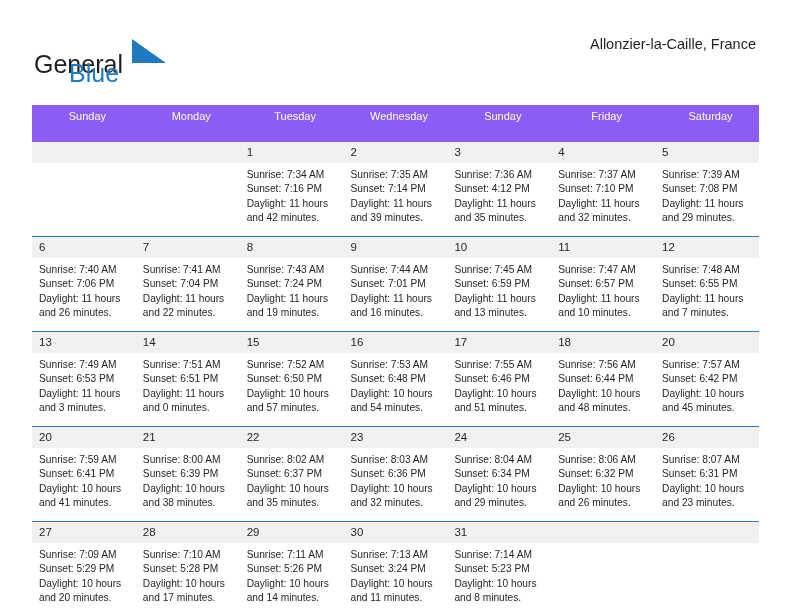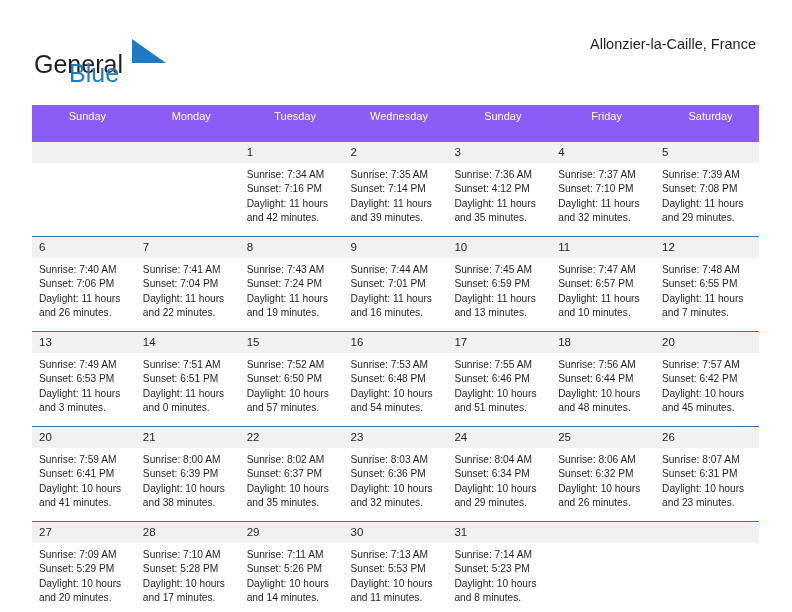--- a/index.html
+++ b/index.html
@@ -443,21 +443,21 @@
           <div>Sunrise: 7:11 AM</div>
           <div>Sunset: 5:26 PM</div>
           <div>Daylight: 10 hours</div>
           <div>and 14 minutes.</div>
         </div>
       </td>
       <td>
         <div class="daynum">30</div>
         <div class="cell-body">
           <div>Sunrise: 7:13 AM</div>
-          <div>Sunset: 5:53 PM</div>
+          <div>Sunset: 3:24 PM</div>
           <div>Daylight: 10 hours</div>
           <div>and 11 minutes.</div>
         </div>
       </td>
       <td>
         <div class="daynum">31</div>
         <div class="cell-body">
           <div>Sunrise: 7:14 AM</div>
           <div>Sunset: 5:23 PM</div>
           <div>Daylight: 10 hours</div>

